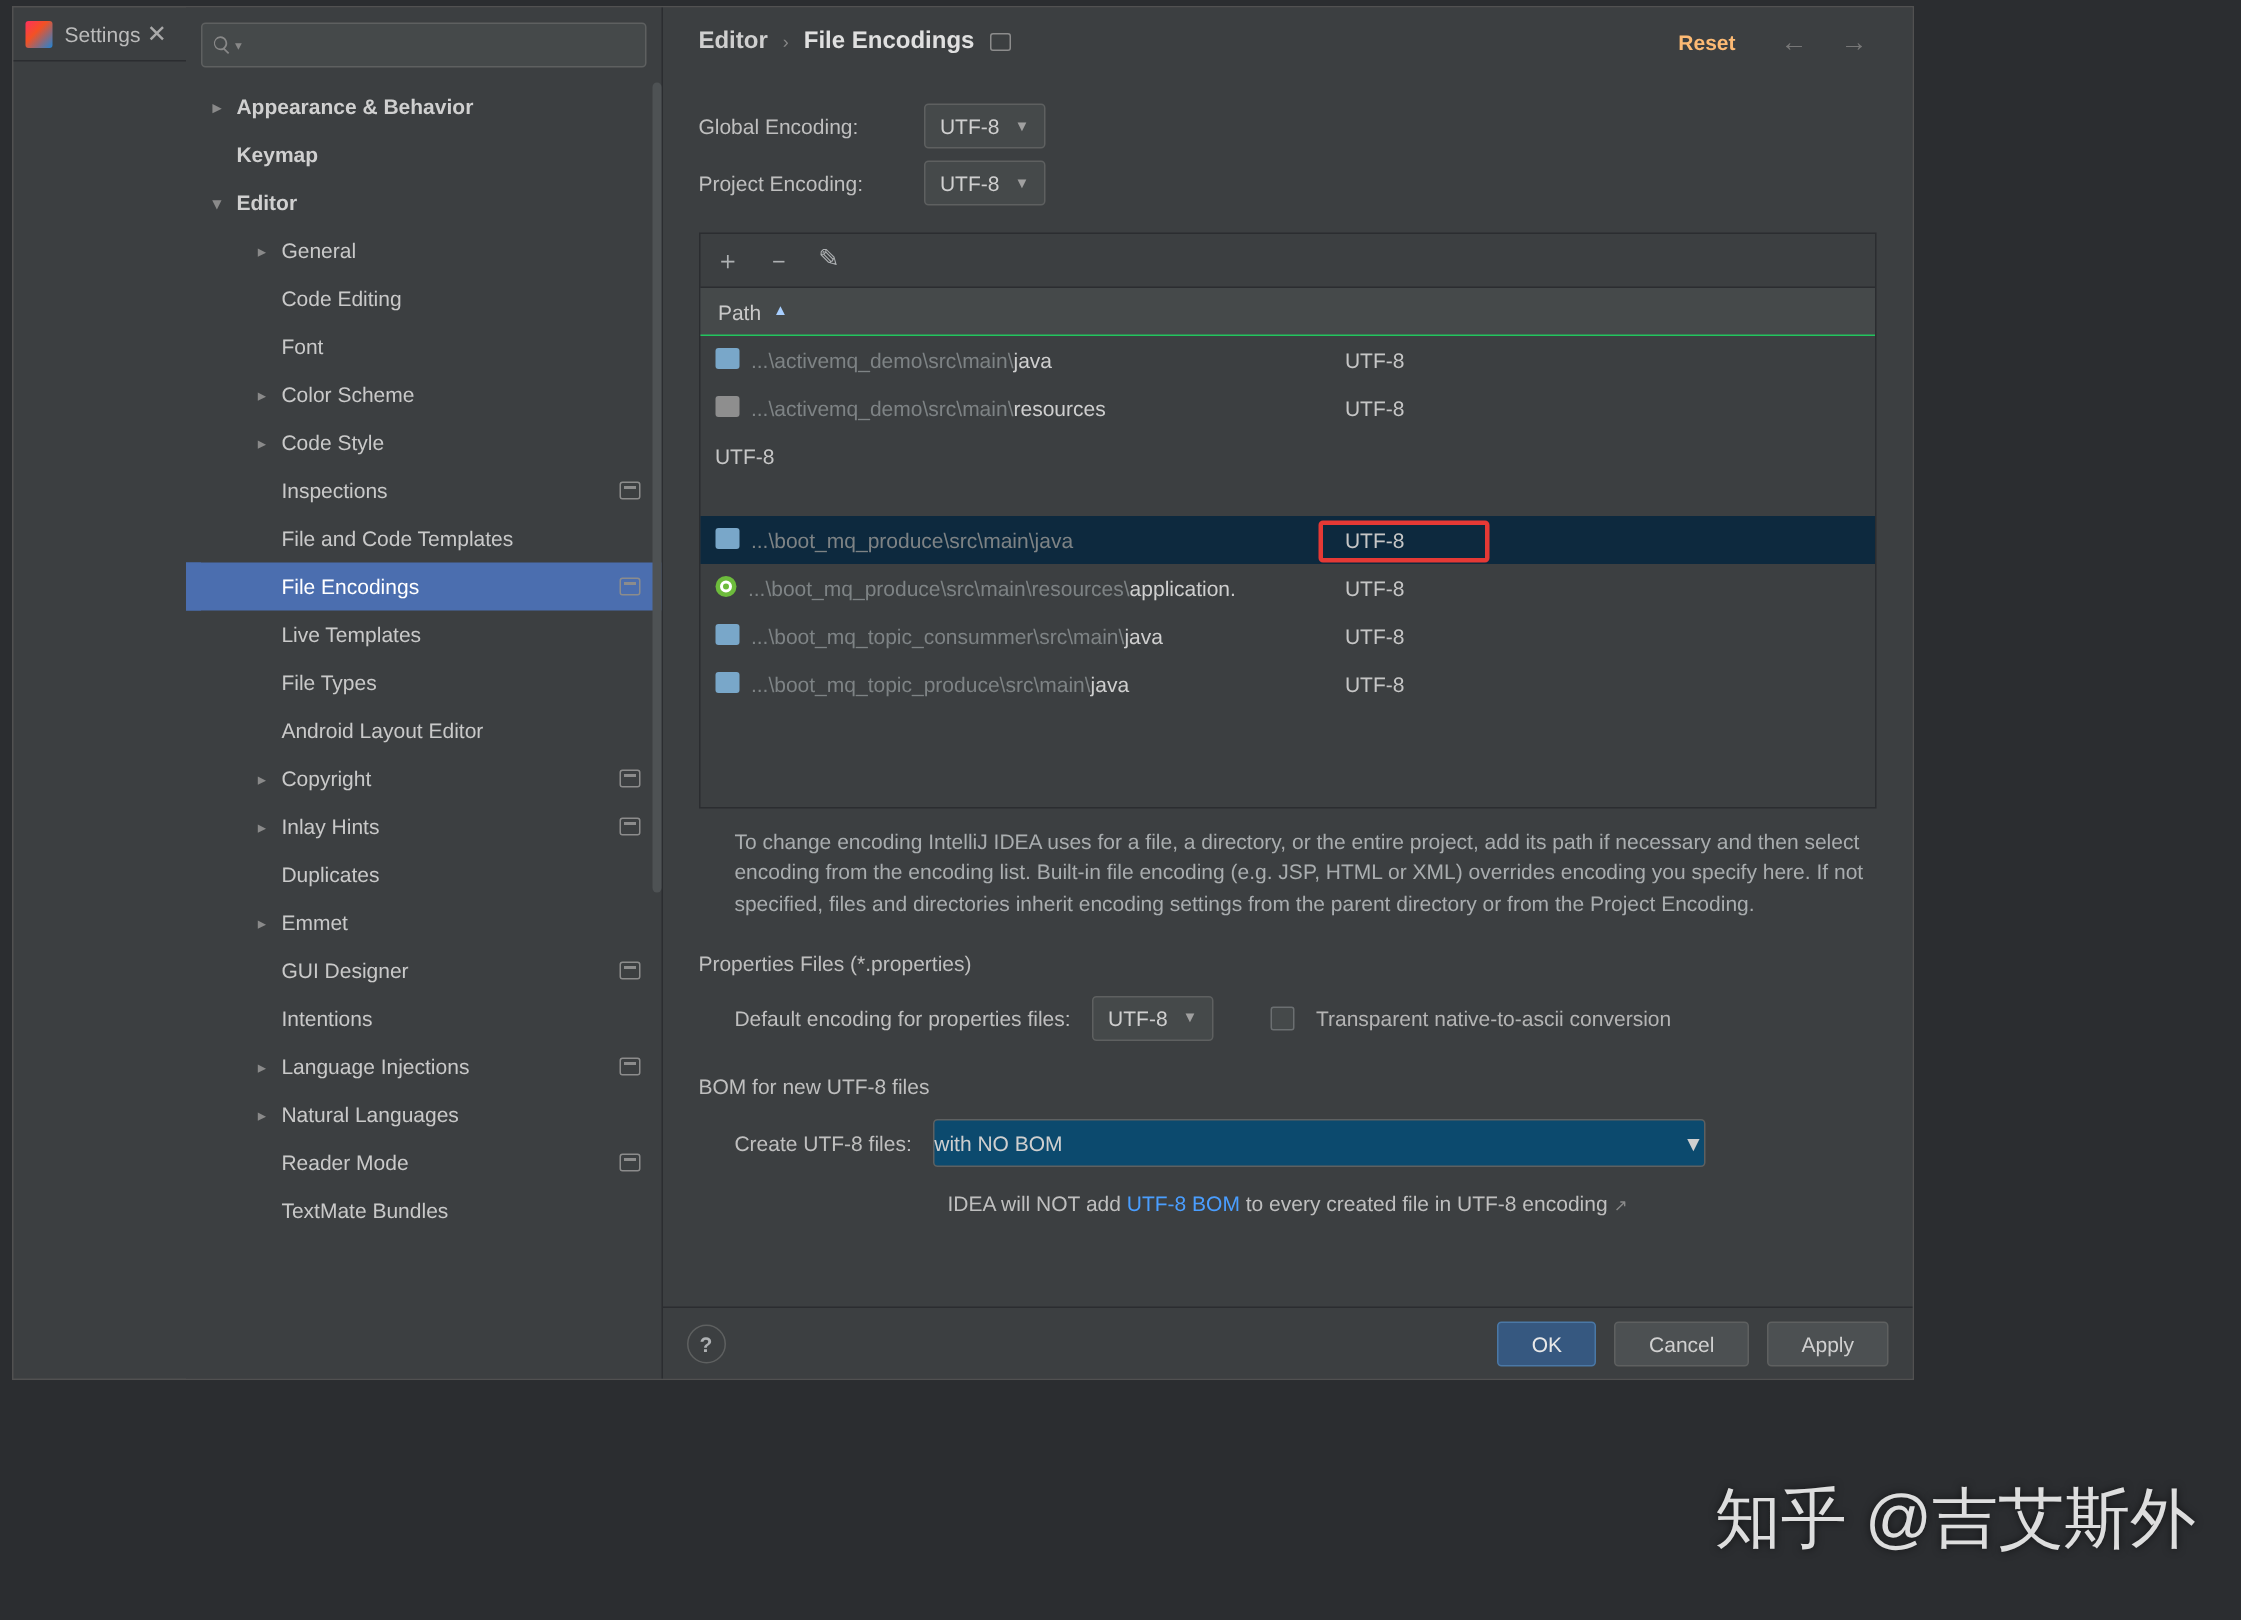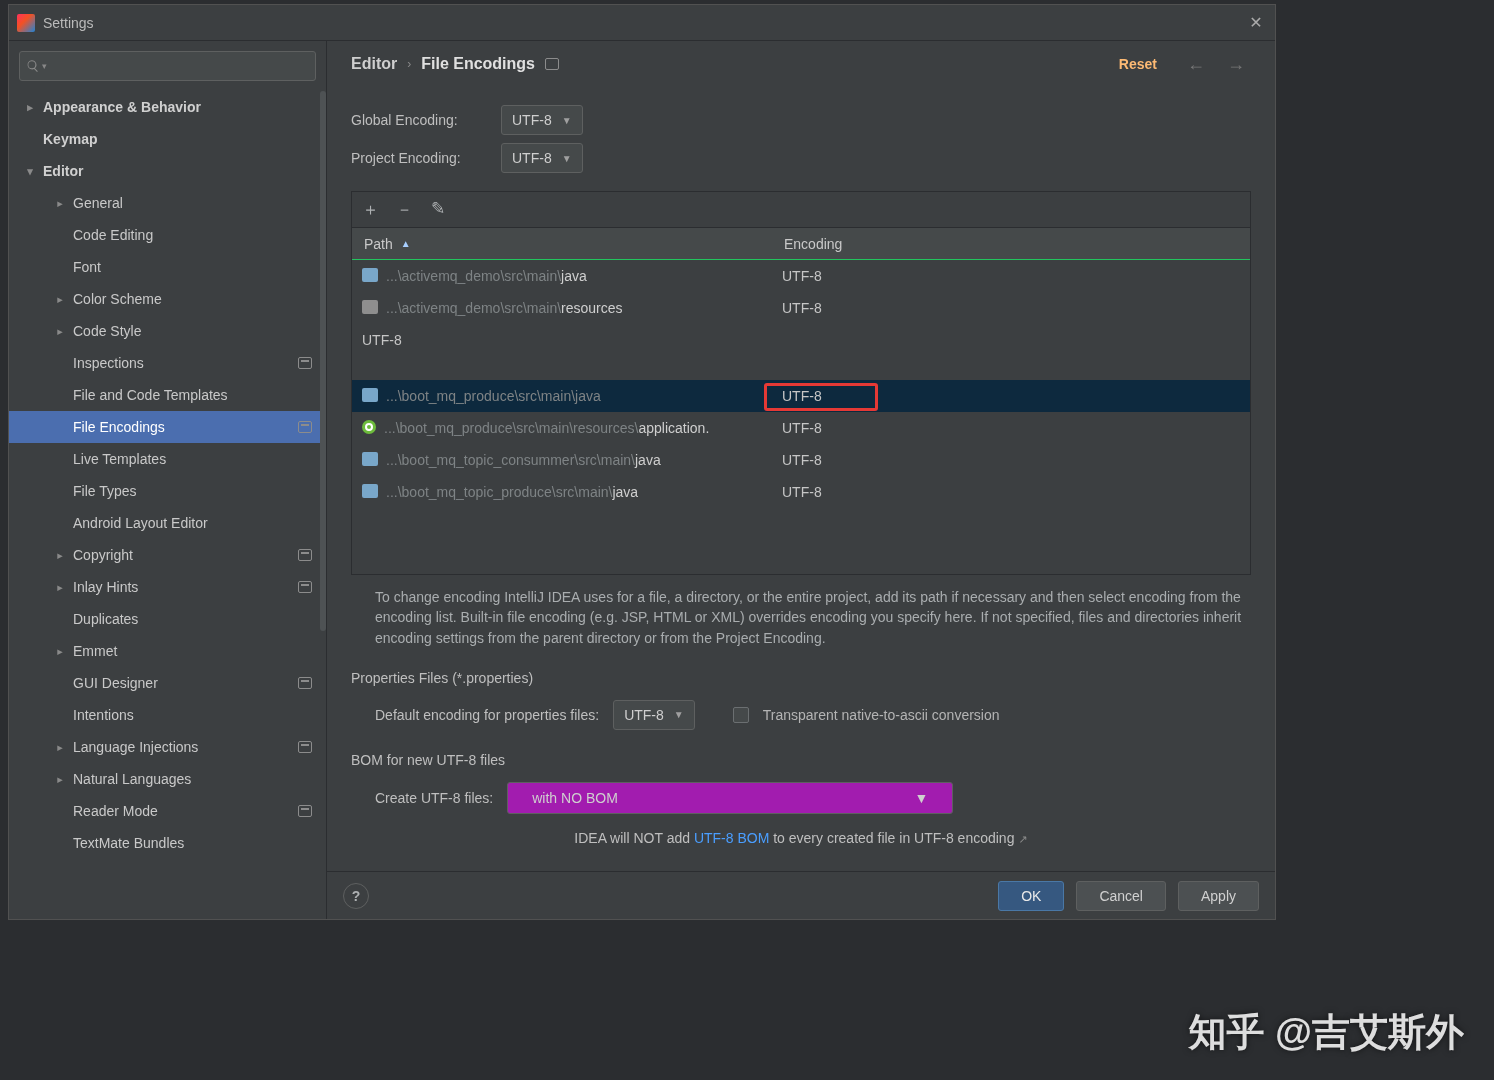--- a/index.html
+++ b/index.html
@@ -14,21 +14,21 @@
     overflow: hidden;
   }
   .bg-strip { position:absolute; left:0; top:0; width:8px; height:100%; background:#2b2d30; }
   .modal {
     position: absolute;
     left: 8px; top: 4px;
     width: 1268px; height: 916px;
     background: #3c3f41;
     border: 1px solid #515151;
     display: flex;
-    flex-direction: column;
+    flex-direction: row;
   }
   .titlebar {
     height: 36px;
     display: flex; align-items: center;
     padding: 0 8px;
     border-bottom: 1px solid #2b2d30;
   }
   .titlebar .logo {
     width: 18px; height: 18px; margin-right: 8px;
     background: linear-gradient(135deg,#fe315d 0%,#f35124 40%,#1f84d6 100%);
@@ -165,23 +165,23 @@
     color:#a9adaf; line-height:1.45; font-size:14px;
   }
   .section-label { margin-top:22px; color:#bfbfbf;}
   .sub-row { display:flex; align-items:center; margin-top:14px; gap:14px; padding-left:24px;}
   .sub-row .label2 { color:#bfbfbf;}
   .checkbox {
     width:16px; height:16px; border:1px solid #6b6f71; background:#45494a; border-radius:2px;
     display:inline-block;
   }
   .select-wide {
-    background:#a21caf; border:1px solid #5e6060; border-radius:3px;
+    background:#0c4a6e; border:1px solid #5e6060; border-radius:3px;
     height:32px; display:inline-flex; align-items:center;
-    padding:0 24px; gap:10px; color:#cfcfcf; width:446px; justify-content:space-between;
+    padding:0 0; gap:10px; color:#cfcfcf; width:515px; justify-content:space-between;
     cursor:pointer;
   }
   .note-line { text-align:center; margin-top:16px; color:#bfbfbf;}
   .note-line a { color:#4a9eff; text-decoration:none;text-align:right;}
   .ext-icon { font-size:11px; color:#8a8a8a; margin-left:4px;}
   
   .footer {
     height:48px;
     border-top:1px solid #2b2d30;
     display:flex; align-items:center;
@@ -194,22 +194,22 @@
     color:#aeb1b3; font-weight:700; cursor:pointer;
   }
   .footer .spacer { flex:1;}
   .btn {
     height:30px; padding:0 22px; border-radius:3px;
     border:1px solid #5e6060; background:#4c5052; color:#d0d0d0;
     display:inline-flex; align-items:center; cursor:pointer;
   }
   .btn.primary { background:#365880; border-color:#4a78a6; color:#e8e8e8;}
   .watermark {
-    position:absolute; right:30px; bottom:22px;
-    color:rgba(255,255,255,0.85); font-size:38px; font-weight:700;
+    position:absolute; right:30px; bottom:38px;
+    color:rgba(255,255,255,0.85); font-size:44px; font-weight:400;
     text-shadow:0 0 6px rgba(0,0,0,.6);
     pointer-events:none;
     font-family: "PingFang SC","Microsoft YaHei",sans-serif;
   }
 </style>
 </head>
 <body>
 
 <div class="bg-strip"></div>
 
@@ -375,21 +375,20 @@
           <div class="table-toolbar">
             <span class="tb-btn">＋</span>
             <span class="tb-btn">－</span>
             <span class="tb-btn">✎</span>
           </div>
           <div class="thead">
             <div class="th th-path">
               <span>Path</span>
               <span class="sort">▲</span>
             </div>
-            <div class="th th-enc">Encoding</div>
           </div>
           <div class="tbody" id="tbody">
               <div class="tr">
                 <div class="td td-path">
                   <span class="ficon"></span>
                   <span><span class="path-dim">...\activemq_demo\src\main\</span><span class="path-tail">java</span></span>
                 </div>
                 <div class="td td-enc">UTF-8</div>
               </div>
               <div class="tr">

